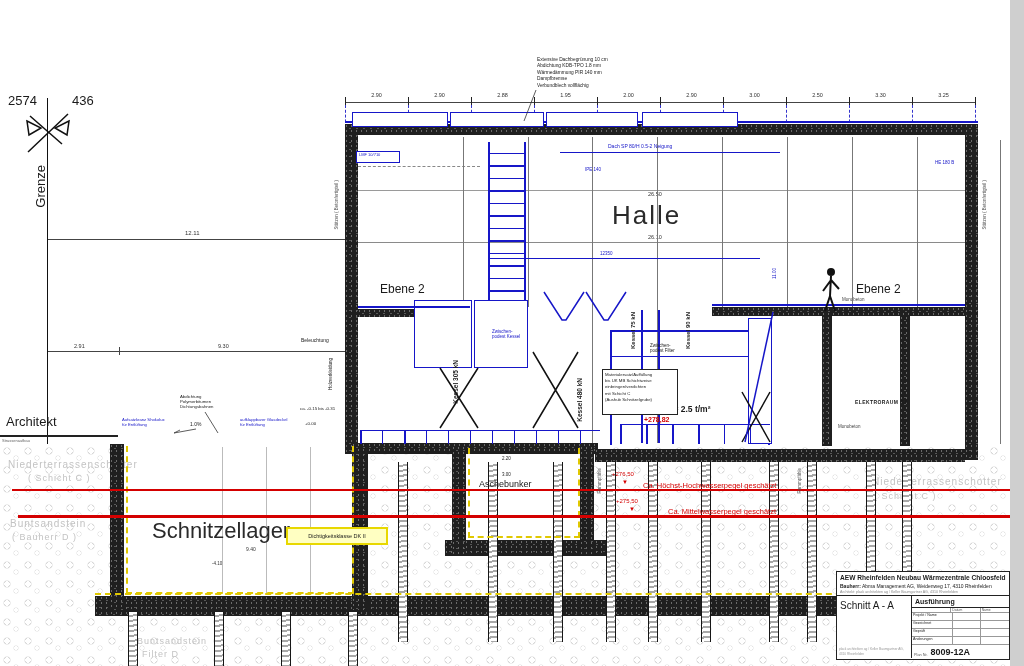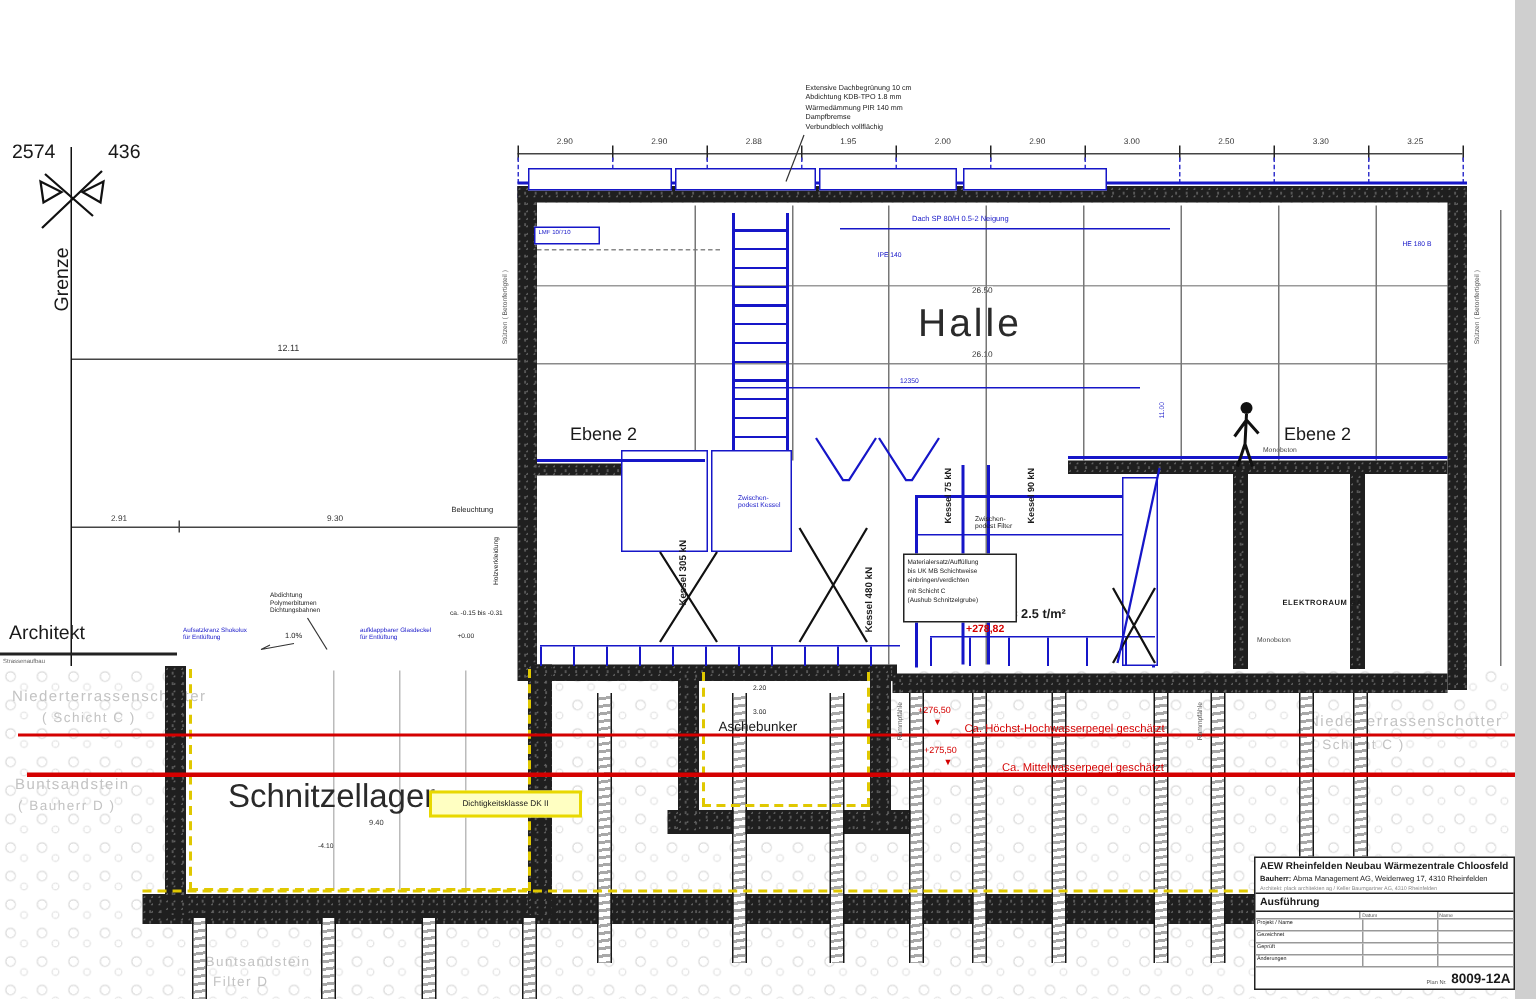--- a/index.html
+++ b/index.html
@@ -238,20 +238,24 @@
       <div style="font-size:5px;margin-top:1px;white-space:nowrap;">
         <span style="font-weight:bold;">Bauherr:</span>
         <span>Abma Management AG, Weidenweg 17, 4310 Rheinfelden</span>
       </div>
       <div style="font-size:3.6px;color:#888;margin-top:1px;white-space:nowrap;overflow:hidden;">
         <span>Architekt:</span>
         <span>plack architekten ag / Keller Baumgartner AG, 4310 Rheinfelden</span>
       </div>
     </div>
     <div style="display:flex;height:62px;">
+      <div style="width:74px;border-right:1px solid #222;position:relative;">
+        <div class="t" style="position:static;font-size:10px;padding:4px 3px;">Schnitt  A - A</div>
+        <div style="position:absolute;bottom:2px;left:2px;right:2px;font-size:3.2px;color:#999;overflow:hidden;white-space:normal;line-height:1.3;">plack architekten ag / Keller Baumgartner AG, 4310 Rheinfelden</div>
+      </div>
       <div style="flex:1;display:flex;flex-direction:column;">
         <div style="font-size:7px;font-weight:bold;padding:2px 3px;border-bottom:1px solid #222;">Ausführung</div>
         <div style="display:flex;border-bottom:.5px solid #999;font-size:3.4px;color:#555;">
           <span style="flex:1.4;"></span>
           <span style="flex:1;border-left:.5px solid #999;padding-left:1px;">Datum</span>
           <span style="flex:1;border-left:.5px solid #999;padding-left:1px;">Name</span>
         </div>
         <div style="display:flex;border-bottom:.5px solid #999;font-size:3.6px;height:7px;">
             <span style="flex:1.4;padding-left:1px;">Projekt / Name</span>
             <span style="flex:1;border-left:.5px solid #999;"></span>
@@ -265,21 +269,21 @@
         <div style="display:flex;border-bottom:.5px solid #999;font-size:3.6px;height:7px;">
             <span style="flex:1.4;padding-left:1px;">Geprüft</span>
             <span style="flex:1;border-left:.5px solid #999;"></span>
             <span style="flex:1;border-left:.5px solid #999;"></span>
           </div>
         <div style="display:flex;border-bottom:.5px solid #999;font-size:3.6px;height:7px;">
             <span style="flex:1.4;padding-left:1px;">Änderungen</span>
             <span style="flex:1;border-left:.5px solid #999;"></span>
             <span style="flex:1;border-left:.5px solid #999;"></span>
           </div>
-        <div style="flex:1;display:flex;align-items:flex-end;justify-content:flex-end;padding:1px 2px;">
+        <div style="flex:1;display:flex;align-items:flex-end;padding:1px 2px;">
           <span style="font-size:3.8px;color:#555;margin-right:3px;">Plan Nr.</span>
           <span style="font-size:9px;font-weight:bold;">8009-12A</span>
         </div>
       </div>
     </div>
   </div>
 
   <div class="abs" style="left:1010px;top:0;width:14px;height:666px;background:#cfcfcf;z-index:9;"></div>
 <div class="vline" style="left:345px;top:97px;height:10px;background:#222;"></div>
     <div class="dashgrid" style="left:344.5px;top:105px;height:27px;"></div>

